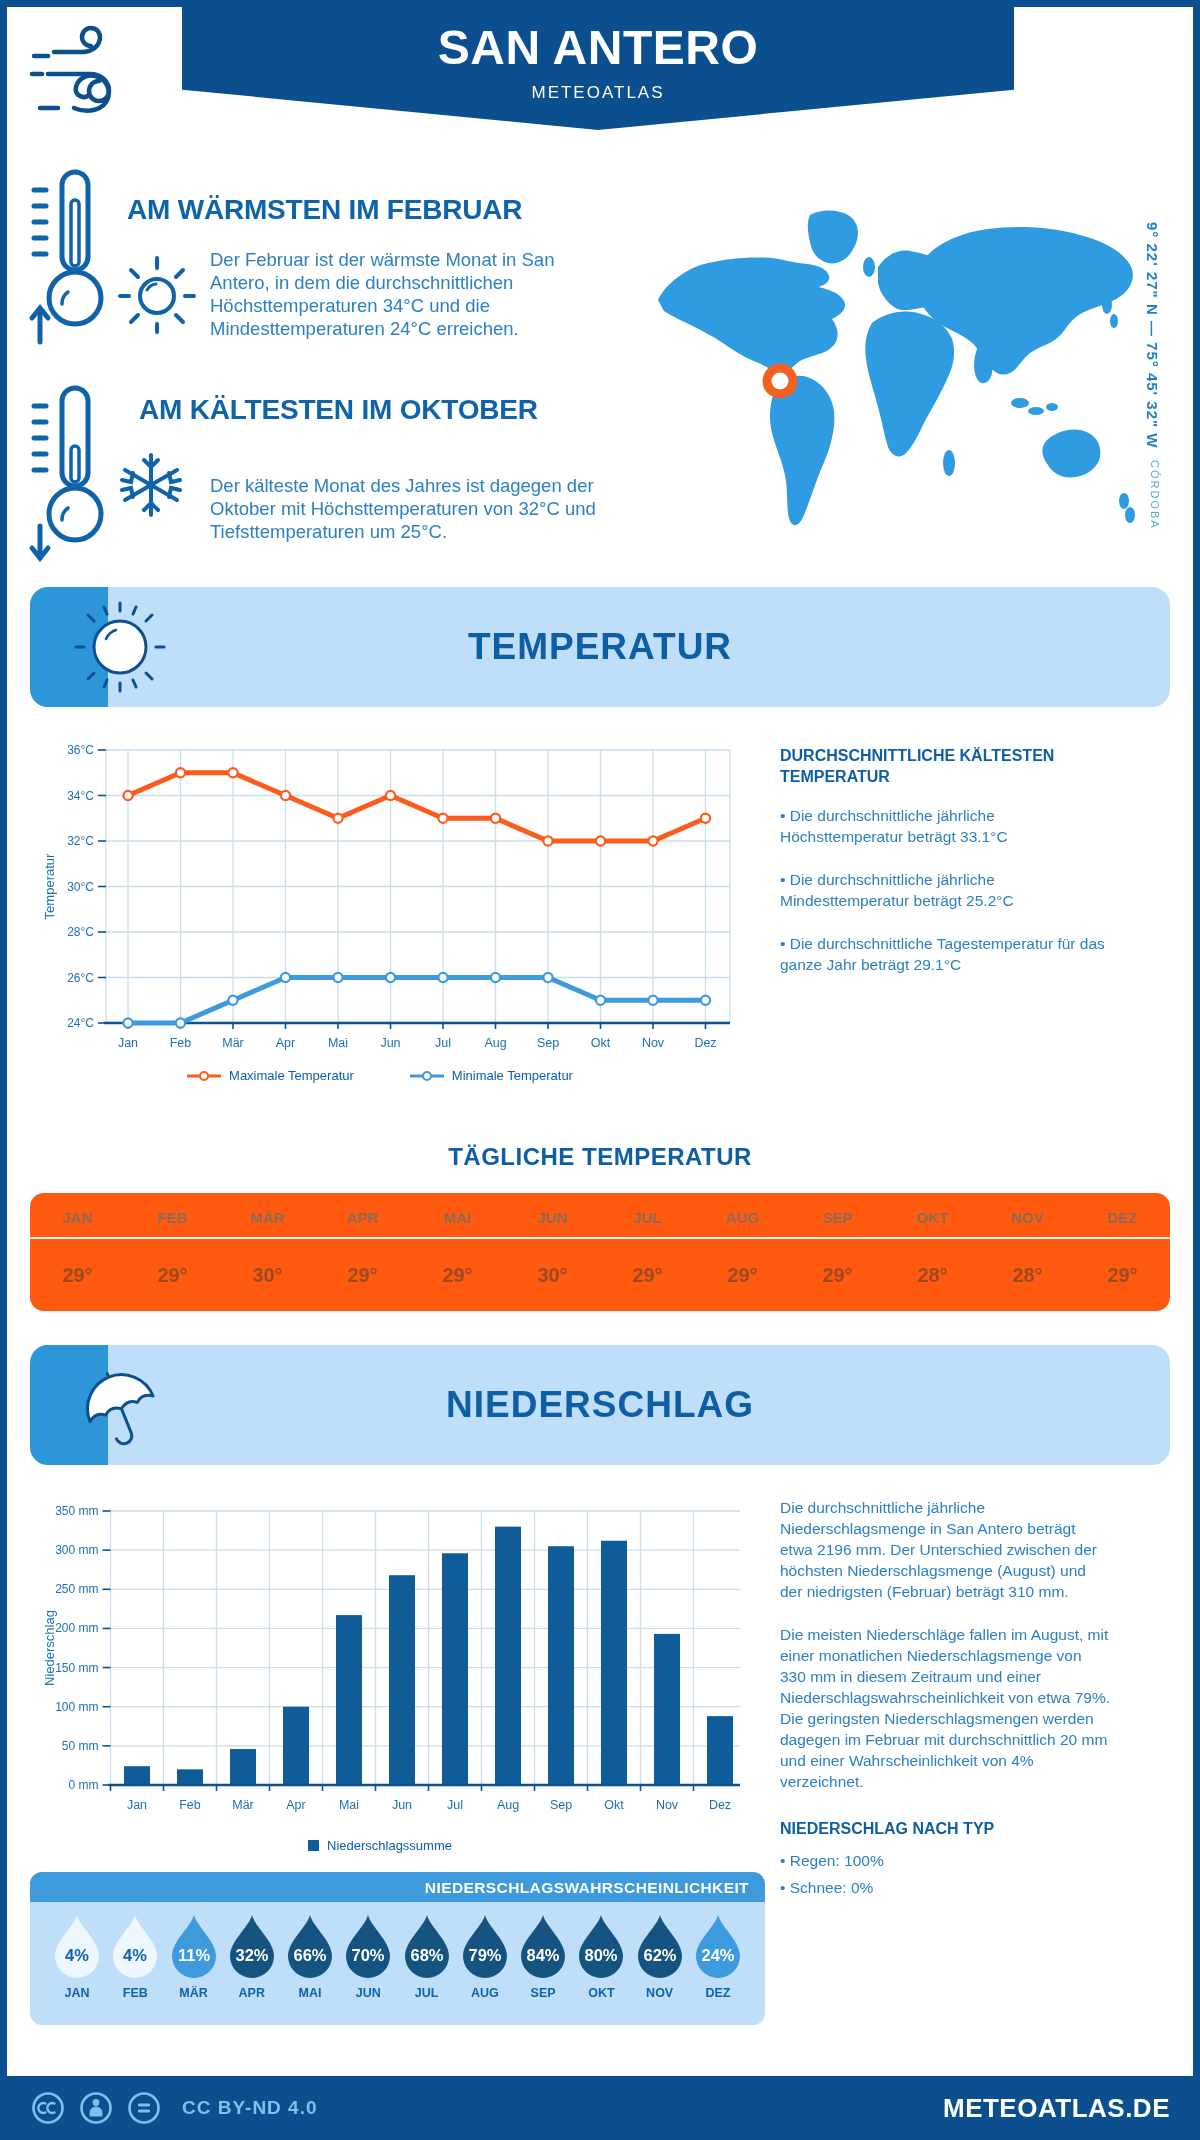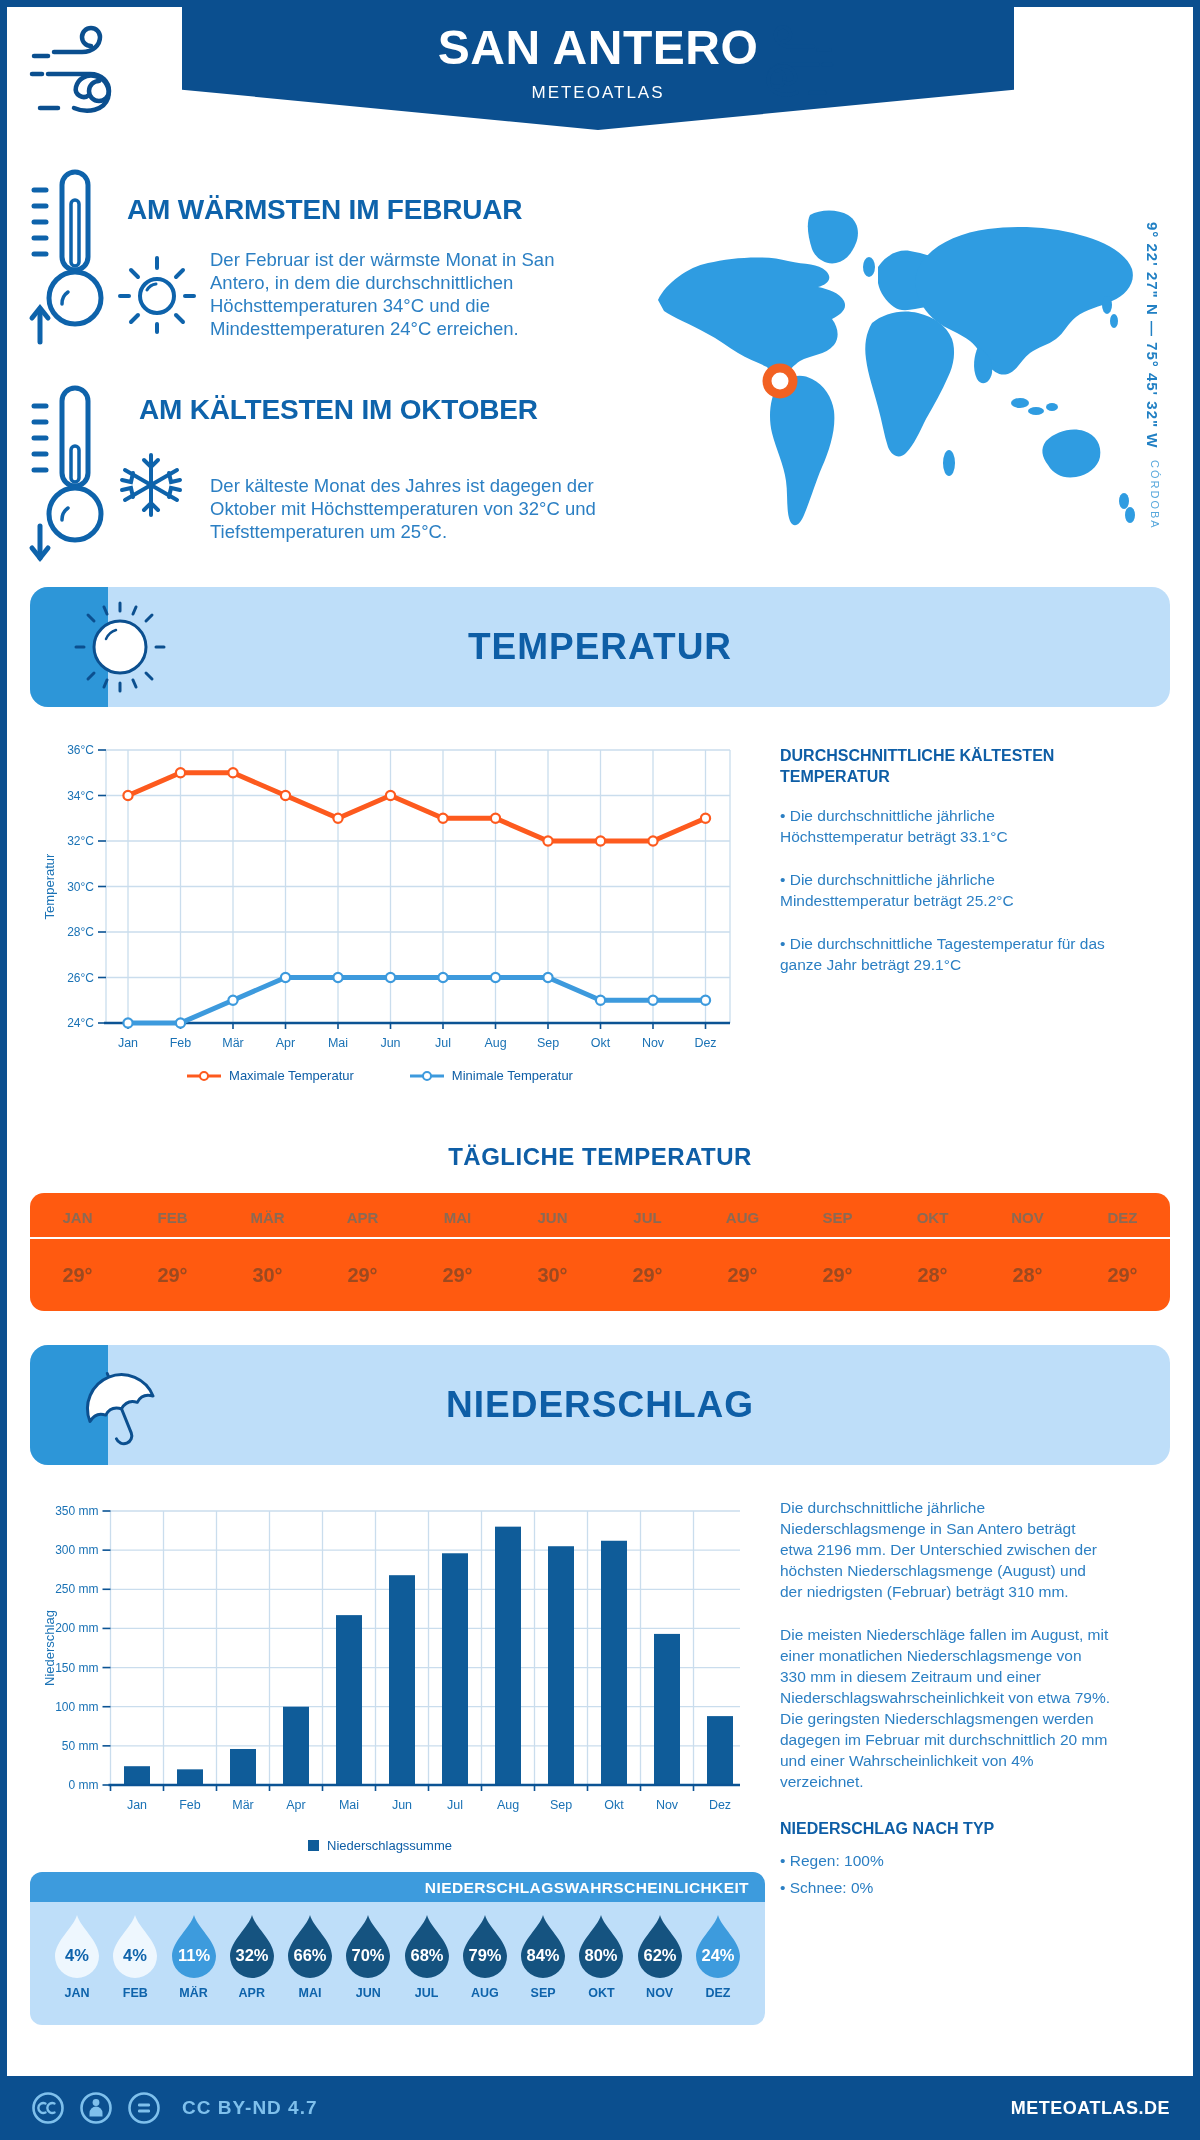--- a/index.html
+++ b/index.html
@@ -66,21 +66,21 @@
   .prob-body{height:123px;background:#bedef9;border-radius:0 0 12px 12px;display:flex;justify-content:space-between;
              padding:12px 22px 0 22px;}
   .drop-slot{width:50px;text-align:center;}
   .drop-month{margin-top:4px;font-size:12.5px;font-weight:bold;color:#0e63ab;}
 
   
   .footer{position:absolute;left:0;bottom:0;width:1200px;height:64px;background:#0b4f8f;z-index:7;
           display:flex;align-items:center;justify-content:space-between;padding:0 30px;}
   .footer-left{display:flex;align-items:center;gap:12px;}
   .license{margin-left:8px;font-size:19px;font-weight:bold;color:#7fc0ec;letter-spacing:1px;}
-  .site{font-size:18px;font-weight:bold;color:#ffffff;letter-spacing:0.5px;}
+  .site{font-size:26px;font-weight:bold;color:#ffffff;letter-spacing:0.5px;}
 </style>
 </head>
 <body>
 
 <div class="page">
   <div class="frame" id="frame-left"></div>
   <div class="frame" id="frame-right"></div>
   <div class="frame" id="frame-top"></div>
 
   <div class="banner">
@@ -575,17 +575,17 @@
       <svg width="36" height="36" viewBox="0 0 36 36">
         <circle cx="18" cy="18" r="14.5" fill="none" stroke="#7fc0ec" stroke-width="2.6"></circle>
         <circle cx="18" cy="12.5" r="3.4" fill="#7fc0ec"></circle>
         <path d="M11.5,26.5 v-3.5 a6.5,6.5 0 0 1 13,0 v3.5 z" fill="#7fc0ec"></path>
       </svg>
       <svg width="36" height="36" viewBox="0 0 36 36">
         <circle cx="18" cy="18" r="14.5" fill="none" stroke="#7fc0ec" stroke-width="2.6"></circle>
         <rect x="12" y="13.6" width="12" height="2.8" rx="1.2" fill="#7fc0ec"></rect>
         <rect x="12" y="19.6" width="12" height="2.8" rx="1.2" fill="#7fc0ec"></rect>
       </svg>
-      <div class="license">CC BY-ND 4.7</div>
+      <div class="license">CC BY-ND 4.0</div>
     </div>
     <div class="site">METEOATLAS.DE</div>
   </div>
 </div>
 
 </body></html>

